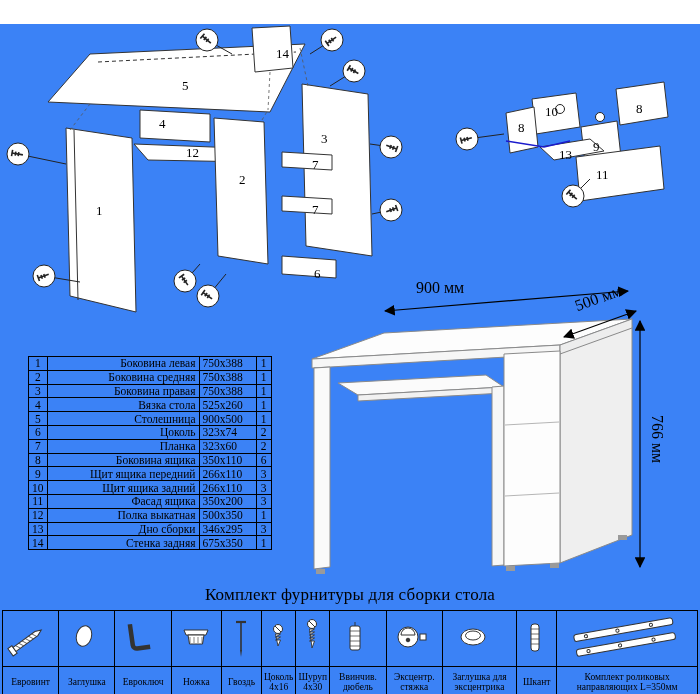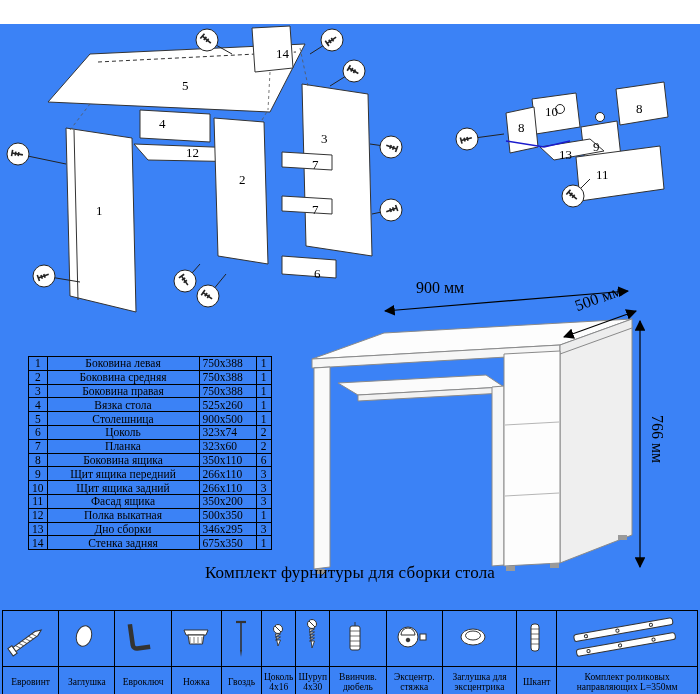--- a/index.html
+++ b/index.html
@@ -5,21 +5,21 @@
   * { margin:0; padding:0; box-sizing:border-box; }
   html,body { background:#fff; }
   body { width:700px; height:694px; font-family:"Liberation Serif", serif; color:#000; }
   .page { position:relative; width:700px; height:694px; background:#3b82f6; overflow:hidden;margin-top:24px; }
   .abs { position:absolute; }
 
   
   .parts-table { border-collapse:collapse; font-size:11.5px; }
   .parts-table td { border:1px solid #000; padding:0 3px; height:13.8px; line-height:12px; white-space:nowrap; }
   .c-num { width:17px; text-align:center; }
-  .c-name { width:152px; text-align:center; }
+  .c-name { width:152px; text-align:right; }
   .c-size { width:57px; }
   .c-qty { width:15px; text-align:center; }
 
   
   .hw-title { width:700px; text-align:center; font-size:17px; letter-spacing:0.2px; }
   .hw-table { border-collapse:collapse; table-layout:fixed; width:696px; }
   .hw-table td { border:1px solid #000; text-align:center; vertical-align:middle; overflow:hidden; padding:0; }
   .hw-icons td { height:56px; }
   .hw-names td { height:31px; font-size:9.5px; line-height:1.1; padding:1px; }
   .hw-qty td  { height:19px; font-size:19px; }
@@ -296,21 +296,21 @@
       <line x1="97" y1="44" x2="340" y2="24" marker-start="url(#ah)" marker-end="url(#ah)"></line>
       <line x1="276" y1="70" x2="348" y2="44" marker-start="url(#ah)" marker-end="url(#ah)"></line>
       <line x1="352" y1="54" x2="352" y2="300" marker-start="url(#ah)" marker-end="url(#ah)"></line>
     </g>
 
     <text class="dimlabel" x="152" y="26" text-anchor="middle">900 мм</text>
     <text class="dimlabel" x="312" y="36" text-anchor="middle" transform="rotate(-20 312 36)">500 мм</text>
     <text class="dimlabel" x="364" y="172" text-anchor="middle" transform="rotate(90 364 172)">766 мм</text>
   </svg>
 
-  <div class="hw-title abs" style="left:0;top:539px">Комплект фурнитуры для сборки стола</div>
+  <div class="hw-title abs" style="left:0;top:561px">Комплект фурнитуры для сборки стола</div>
 
   <table class="hw-table abs" style="left:2px;top:586px">
     <colgroup>
       <col style="width:56px">
         <col style="width:56px">
         <col style="width:56px">
         <col style="width:50px">
       <col style="width:40px">
         <col style="width:34px">
         <col style="width:34px">

